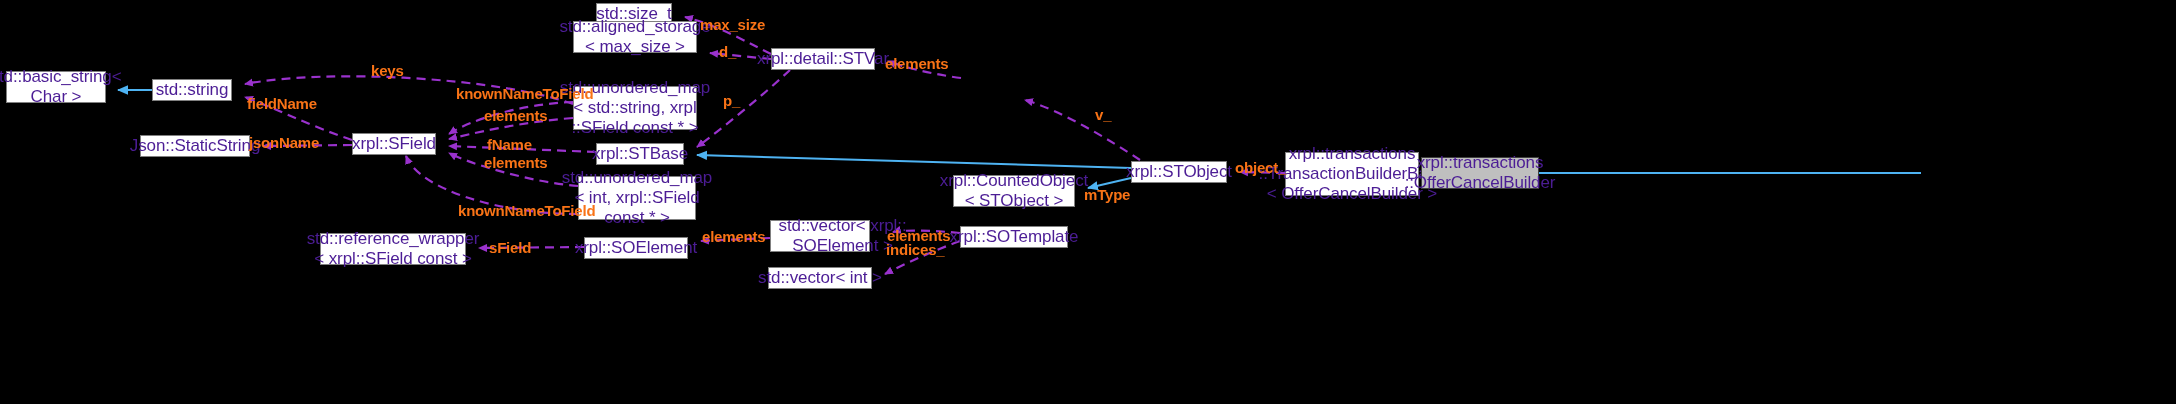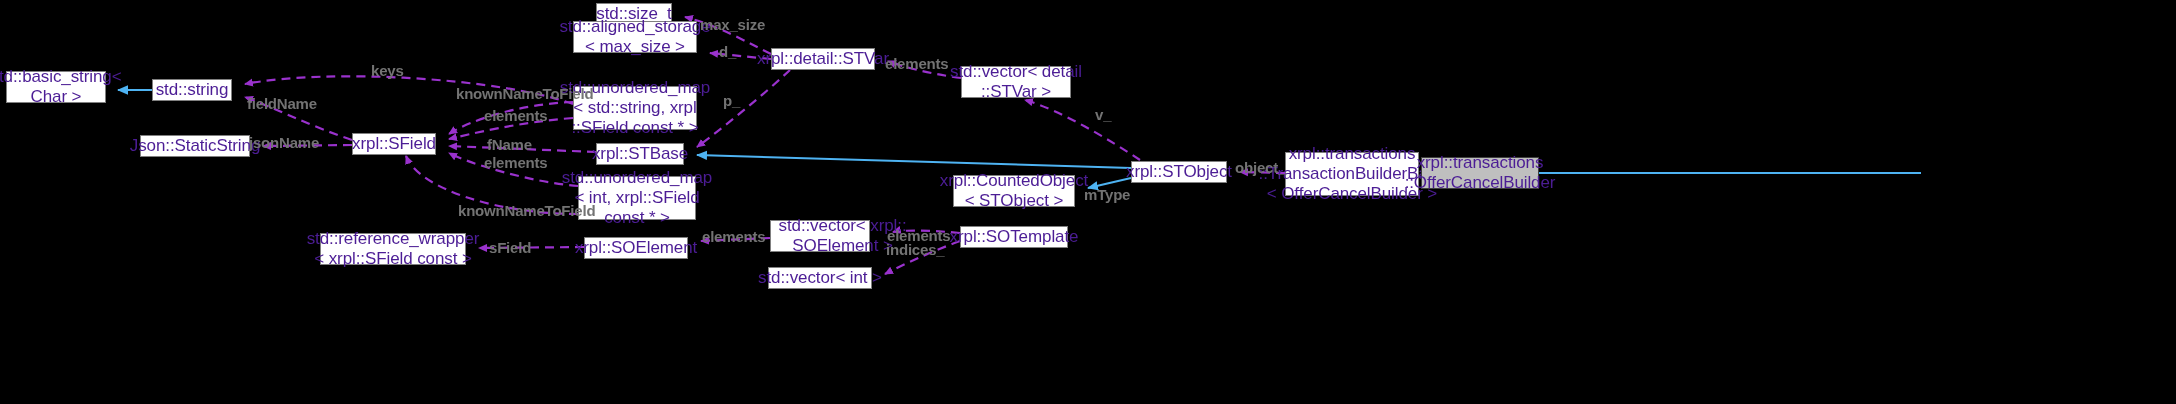--- a/index.html
+++ b/index.html
@@ -35,21 +35,21 @@
     justify-content: center;
     white-space: pre;
     letter-spacing: -0.1px;
   }
   .node.focus {
     background: #bfbfbf;
     border: 1px solid #404040;
   }
   .edge-label {
     position: absolute;
-    color: #737373;
+    color: #f97316;
     font-size: 15px;
     font-weight: bold;
     line-height: 16px;
     white-space: pre;
     letter-spacing: -0.2px;
   }
 </style>
 </head>
 <body>
 
@@ -135,22 +135,20 @@
 ::SField const * &gt;</div>
 
   <div class="node" style="left:596px; top:143px; width:88px;  height:22px;">xrpl::STBase</div>
 
   <div class="node" style="left:578px; top:176px; width:118px; height:44px;">std::unordered_map
 &lt; int, xrpl::SField
 const * &gt;</div>
 
   <div class="node" style="left:771px; top:48px;  width:104px; height:22px;">xrpl::detail::STVar</div>
 
-  <div class="node" style="left:961px; top:66px;  width:110px; height:32px;">std::vector&lt; detail
-::STVar &gt;</div>
 
   <div class="node" style="left:1131px;top:161px; width:96px;  height:22px;">xrpl::STObject</div>
 
   <div class="node" style="left:953px; top:175px; width:122px; height:32px;">xrpl::CountedObject
 &lt; STObject &gt;</div>
 
   <div class="node" style="left:1285px;top:152px; width:134px; height:44px;">xrpl::transactions
 ::TransactionBuilderBase
 &lt; OfferCancelBuilder &gt;</div>
 

